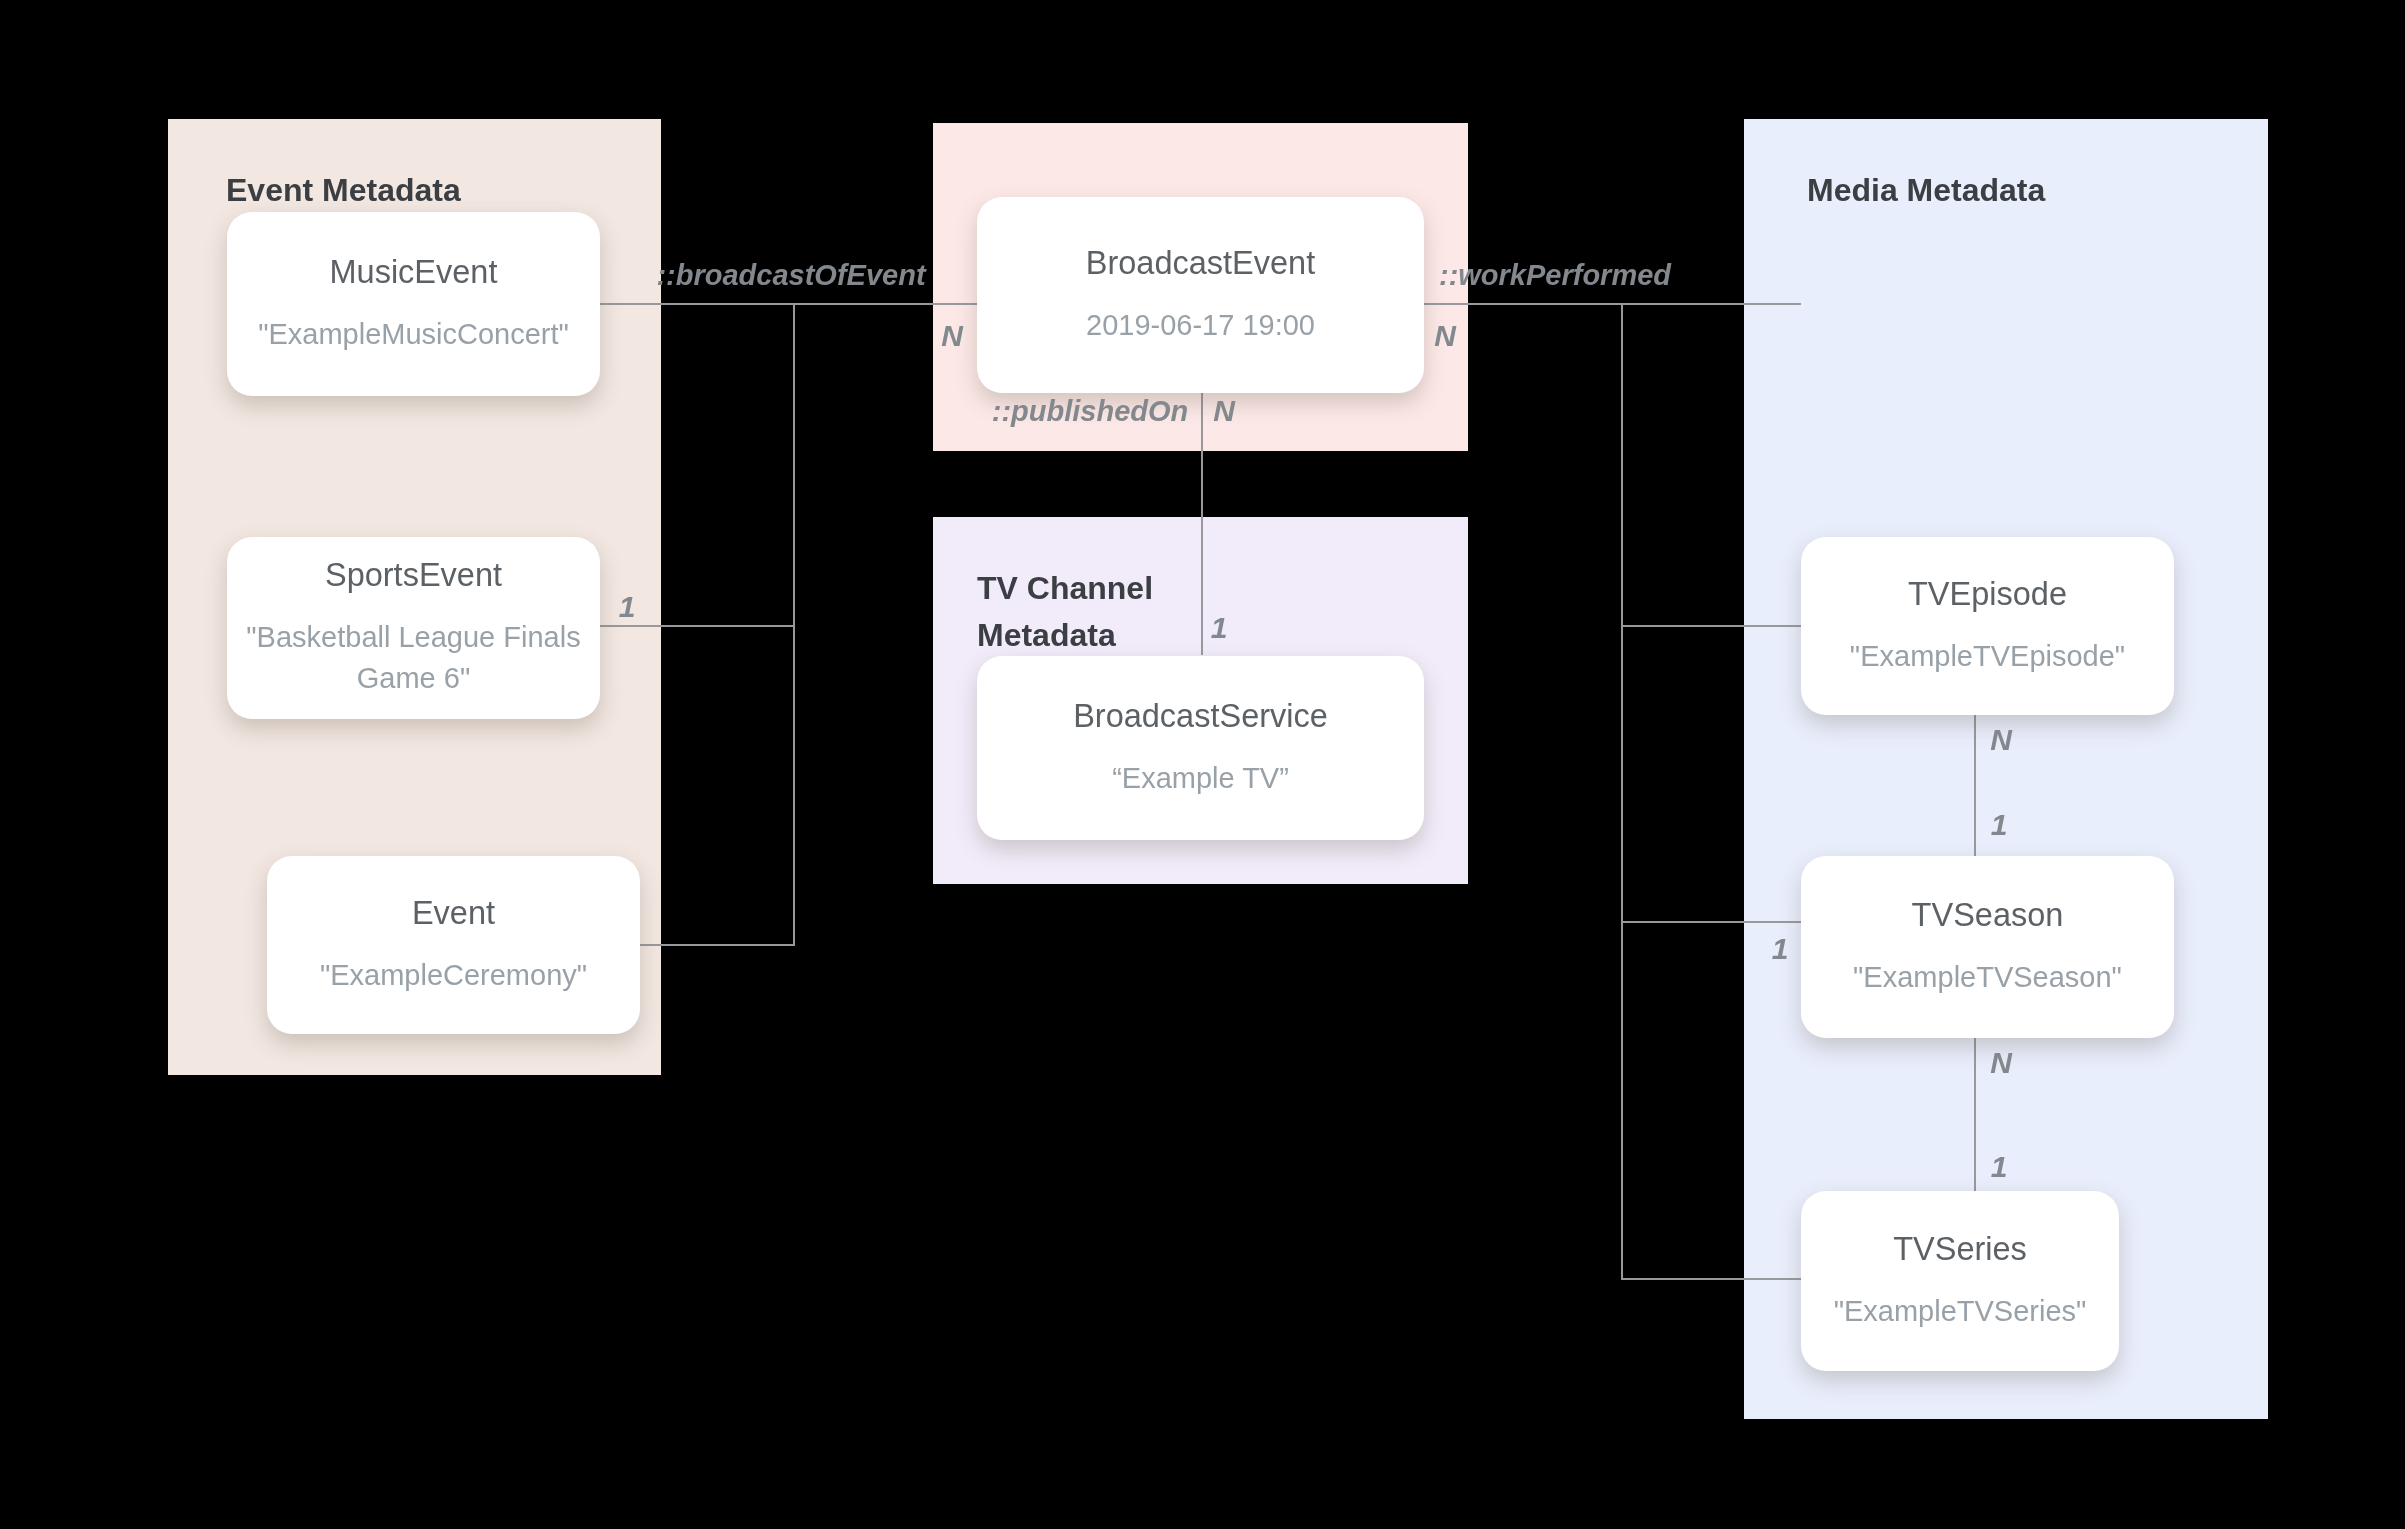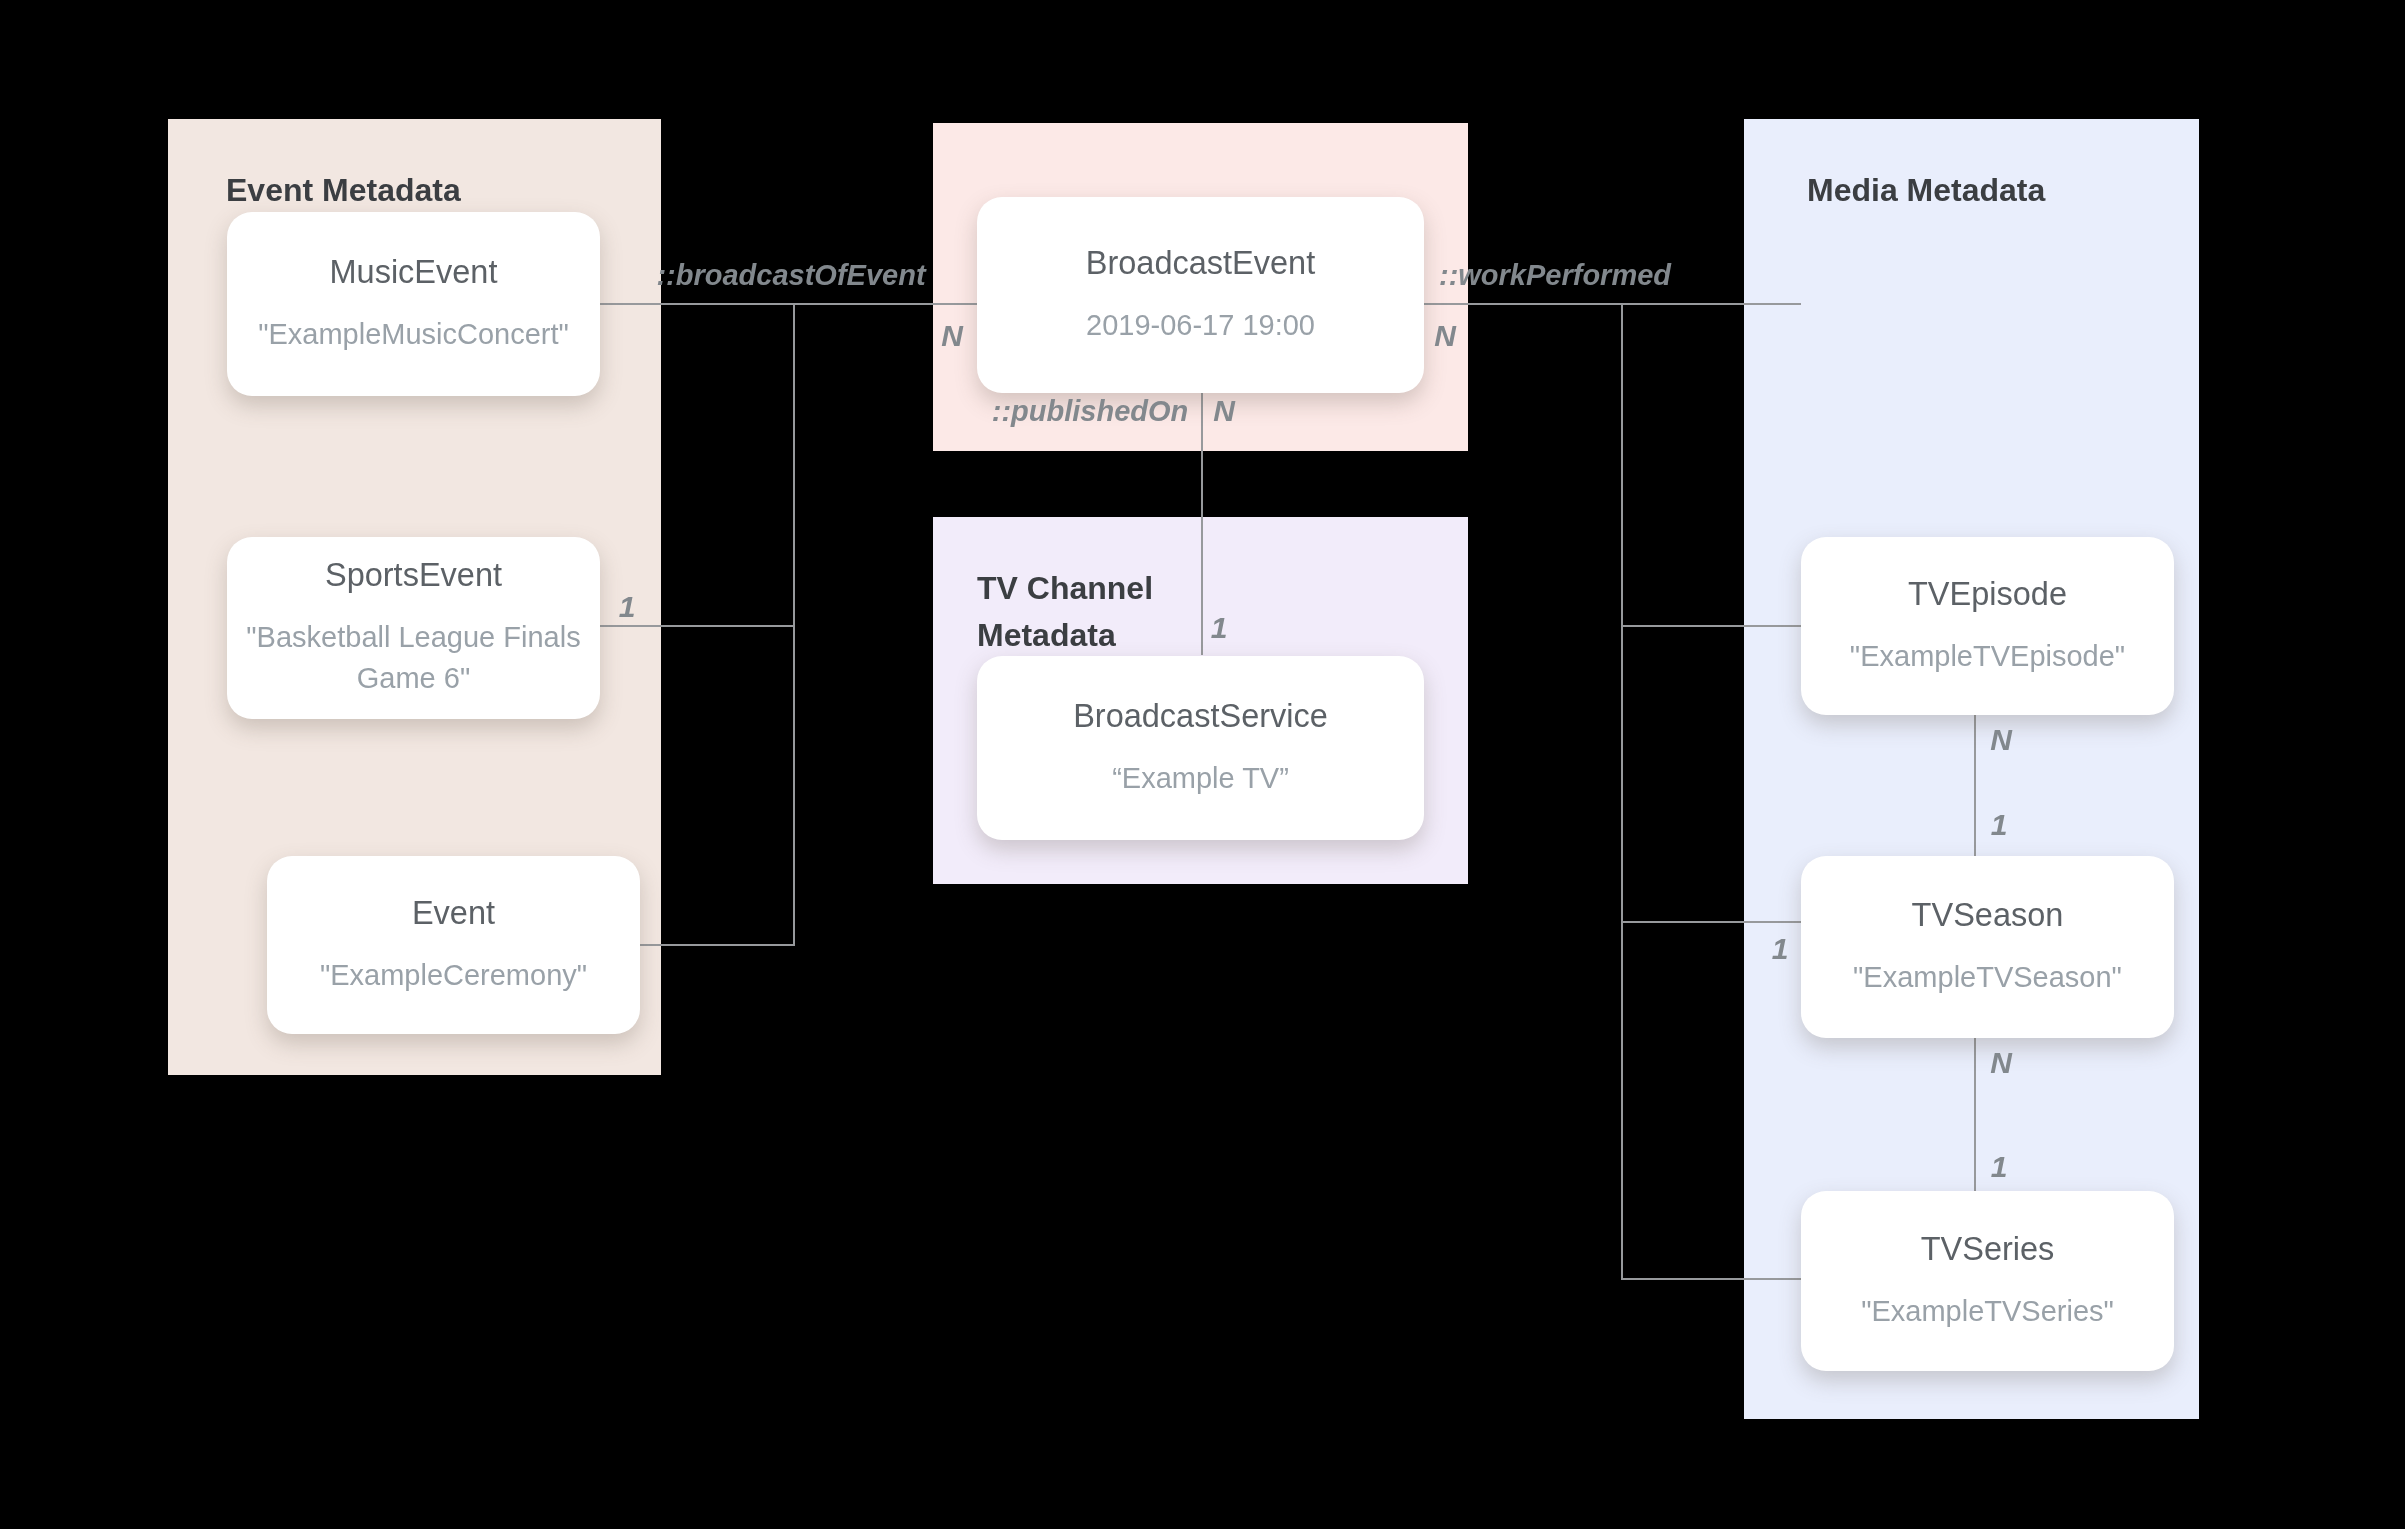--- a/index.html
+++ b/index.html
@@ -4,21 +4,21 @@
 <style>
   html,body { margin:0; padding:0; background:#000; }
   .stage {
     position:relative; width:2405px; height:1529px; background:#000;
     font-family:"Liberation Sans", sans-serif; overflow:hidden;
   }
   .panel { position:absolute; }
   .panel-event    { left:168px;  top:119px; width:493px; height:956px; background:#f2e7e1; }
   .panel-broadcast{ left:933px;  top:123px; width:535px; height:328px;  background:#fce9e7; }
   .panel-tv       { left:933px;  top:517px; width:535px; height:367px;  background:#f2ecfa; }
-  .panel-media    { left:1744px; top:119px; width:455px; height:1300px; background:#e9eefc;text-decoration:underline; }
+  .panel-media    { left:1744px; top:119px; width:524px; height:1300px; background:#e9eefc;text-decoration:underline; }
   .panel-title {
     font-size:32px; color:#3b3e42; line-height:1.48; white-space:pre-line;
     position:absolute; top:21px;
   }
   .panel-event  .panel-title { left:58px; }
   .panel-tv     .panel-title { left:44px; }
   .panel-media  .panel-title { left:63px; }
   .node {
     position:absolute; background:#ffffff; border-radius:25px;
     box-shadow:0 9.6px 21px rgba(95,82,73,0.25);
@@ -89,21 +89,21 @@
     <div class="node-value">“Example TV”</div>
   </div>
   <div class="node" style="left:1801px; top:537px; width:373px; height:178px;">
     <div class="node-title">TVEpisode</div>
     <div class="node-value">"ExampleTVEpisode"</div>
   </div>
   <div class="node" style="left:1801px; top:856px; width:373px; height:182px;">
     <div class="node-title">TVSeason</div>
     <div class="node-value">"ExampleTVSeason"</div>
   </div>
-  <div class="node" style="left:1801px; top:1191px; width:373px; height:180px;">
+  <div class="node" style="left:1801px; top:1191px; width:318px; height:180px;">
     <div class="node-title">TVSeries</div>
     <div class="node-value">"ExampleTVSeries"</div>
   </div>
 
   <div class="edge-label" style="left:791px; top:275px;">::broadcastOfEvent</div>
   <div class="edge-label" style="left:1555px; top:275px;">::workPerformed</div>
   <div class="edge-label" style="left:1090px; top:411px;">::publishedOn</div>
 
   <div class="card" style="left:952px; top:336px;">N</div>
   <div class="card" style="left:627px; top:607px;">1</div>

